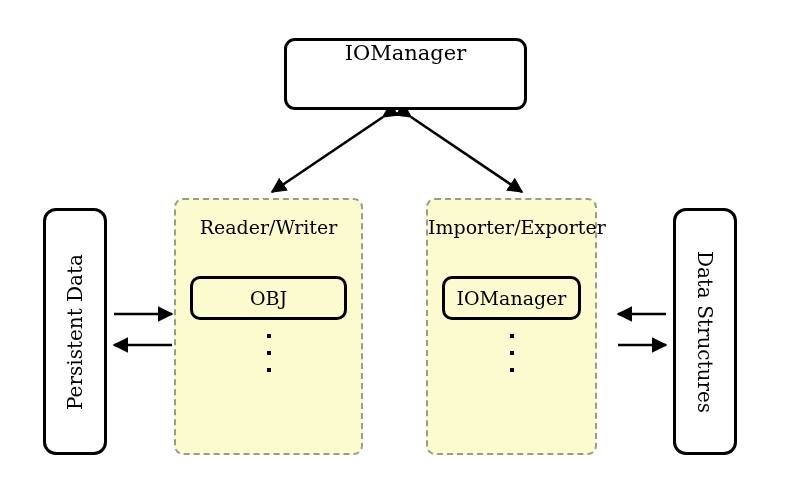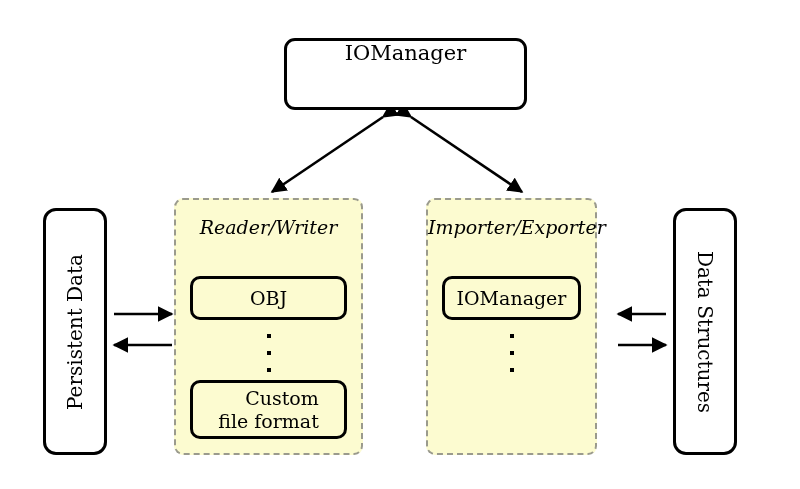--- a/index.html
+++ b/index.html
@@ -75,36 +75,35 @@
 
   .panel-title {
     position: absolute;
     left: 0;
     right: 0;
     top: 16px;
     text-align: center;
     font-size: 19px;
     color: #000000;
     white-space: nowrap;
-    font-style: italic;
   }
 
   
   .inner-node {
     position: absolute;
     box-sizing: border-box;
     left: 14px;
     right: 14px;
     border: 3px solid #000000;
     border-radius: 10px;
     background: #FCFBD0;
     display: flex;
     align-items: center;
     justify-content: center;
-    text-align: right;
+    text-align: center;
     color: #000000;
     font-size: 19px;
     line-height: 1.18;
   }
   .inner-node.one-line { top: 76px; height: 44px; }
   .inner-node.two-line { top: 180px; height: 59px; }
 
   
   .vdots {
     position: absolute;
@@ -181,26 +180,20 @@
     <div class="inner-node one-line">
       <span>OBJ</span>
     </div>
 
     <div class="vdots">
       <span></span>
       <span></span>
       <span></span>
     </div>
 
-    <div class="inner-node two-line">
-      <div>
-        <div>Custom</div>
-        <div>file format</div>
-      </div>
-    </div>
   </div>
 
   <div class="panel" id="panel-importer-exporter">
     <div class="panel-title">Importer/Exporter</div>
 
     <div class="inner-node one-line">
       <span>IOManager</span>
     </div>
 
     <div class="vdots">

